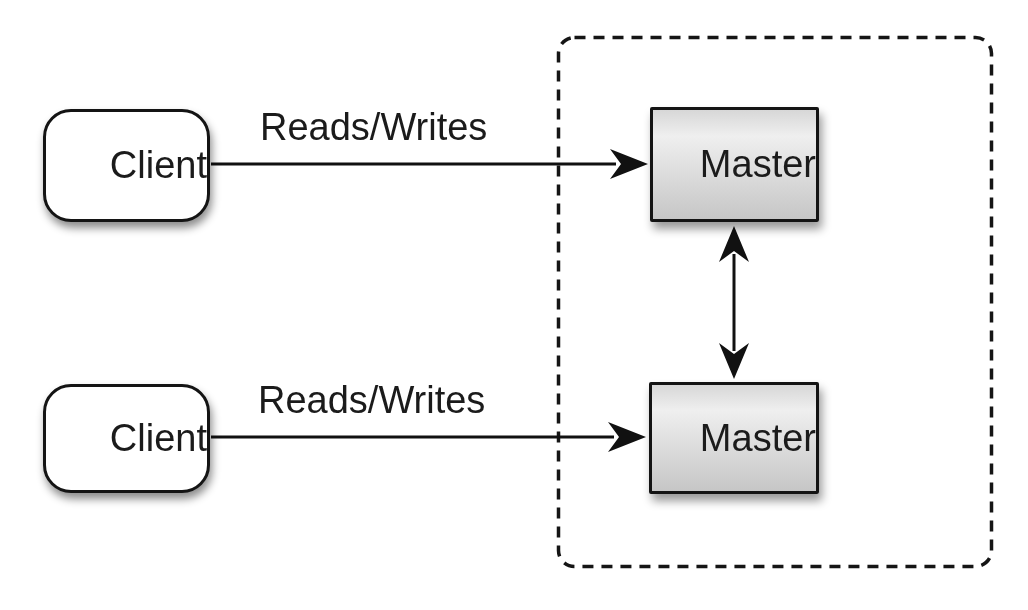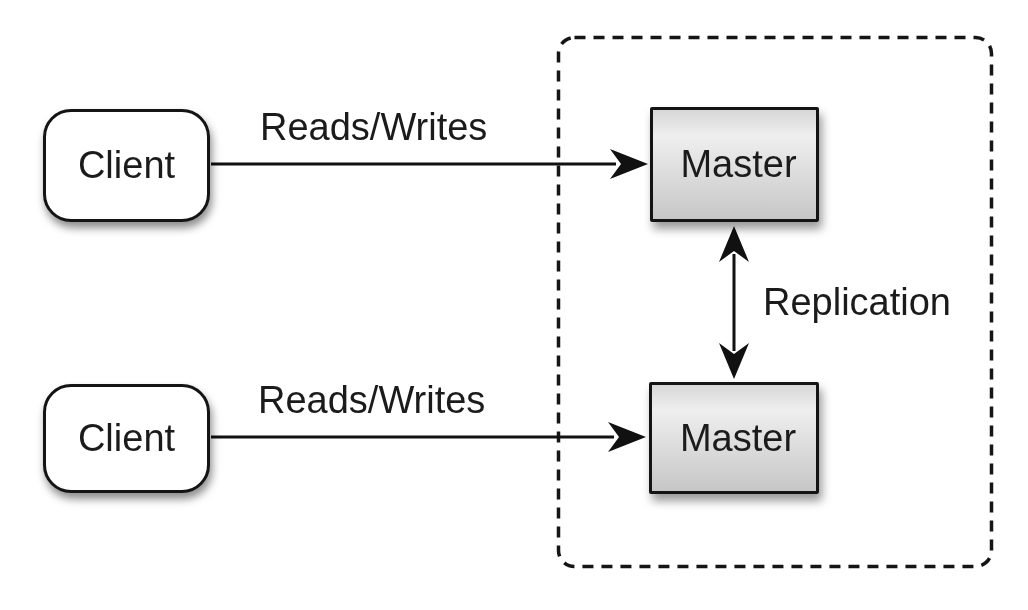--- a/index.html
+++ b/index.html
@@ -19,21 +19,21 @@
     position: absolute;
     left: 0;
     top: 0;
     width: 1028px;
     height: 610px;
   }
   .node {
     position: absolute;
     display: flex;
     align-items: center;
-    justify-content: center;
+    justify-content: flex-end;
     font-size: 38px;
     color: #1b1b1b;
     box-sizing: border-box;
     border: 3px solid #141414;
   }
   .client {
     background: #ffffff;
     border-radius: 28px;
     box-shadow: 2px 6px 9px rgba(0,0,0,0.45);
   }
@@ -106,15 +106,14 @@
   </div>
 
   <div class="node master" style="left:649px; top:382px; width:170px; height:112px;">
     <span>Master</span>
   </div>
 
   <div class="edge-label" style="left:260px; top:108px; width:250px;">Reads/Writes</div>
 
   <div class="edge-label" style="left:258px; top:381px; width:250px;">Reads/Writes</div>
 
-  <div class="edge-label" style="left:763px; top:283px; width:202px;">Replication</div>
 
 </div>
 
 </body></html>

